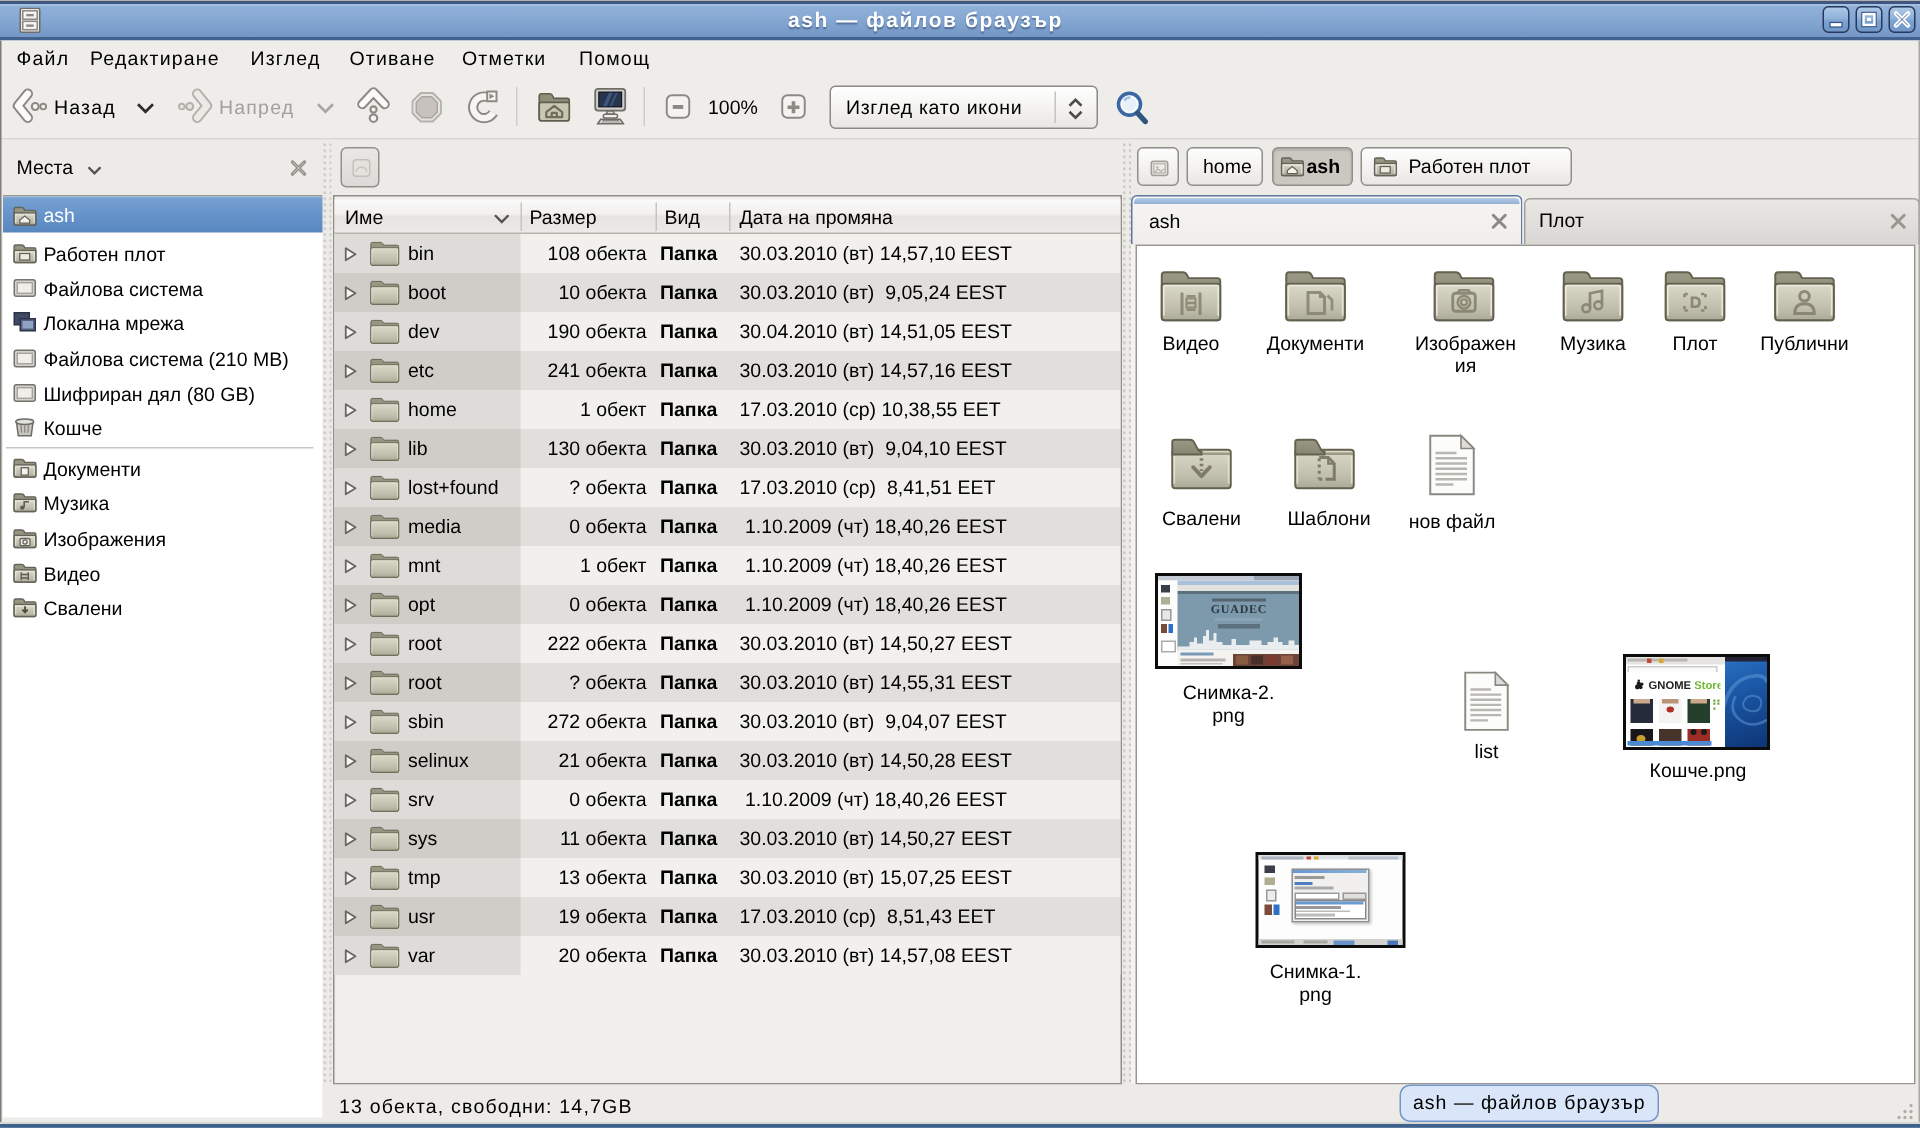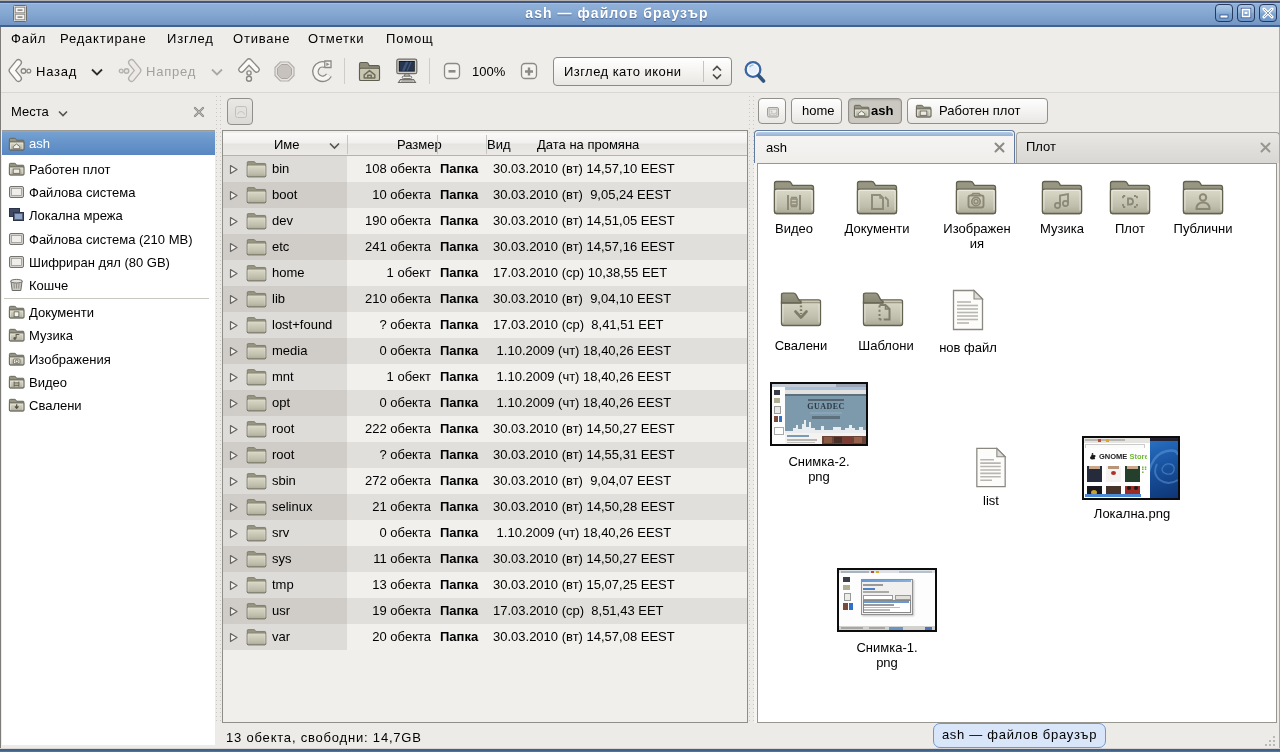--- a/index.html
+++ b/index.html
@@ -23,21 +23,21 @@
 .srow{position:absolute;left:0;width:213px;height:23px;}
 .srow .lbl{position:absolute;left:27px;top:4px;}
 .srow svg{position:absolute;left:6px;top:3px;}
 #selrow{background:linear-gradient(#76a1d1 0%,#6795ca 45%,#5886c0 100%);border-top:1px solid #83a9d4;box-sizing:border-box;color:#fff;}
 
 .splitdots{background-image:radial-gradient(circle at 1.5px 1.5px,#c9c7c2 0.8px,transparent 1px);background-size:4px 4px;}
 
 #listpane{left:222px;top:130px;width:526px;height:593px;border:1px solid #8f8d88;box-sizing:border-box;background:#f0efec;}
 #lhead{position:absolute;left:0;top:2px;width:524px;height:23px;
  background:linear-gradient(#fbfafa 0%,#f1f0ee 45%,#e6e4e1 50%,#ece9e6 100%);border-bottom:1px solid #b5b3ae;box-sizing:border-box;}
-#lhead .ht{position:absolute;top:4px;margin-left:44px;}
+#lhead .ht{position:absolute;top:4px;}
 #lhead .hsep{position:absolute;top:2px;width:1px;height:19px;background:#c6c4bf;}
 .lrow{position:absolute;left:0;width:524px;height:26px;}
 .lrow .nc{position:absolute;left:0;top:0;width:124px;height:26px;}
 .rowA .nc{background:#dedcd8;} .rowA{background:#f1f0ed;}
 .rowB .nc{background:#d0cdc8;} .rowB{background:#e1dfdb;}
 .lrow .exp{position:absolute;left:6px;top:8px;}
 .lrow .fo{position:absolute;left:23px;top:3px;}
 .lrow .nm{position:absolute;left:49px;top:5px;}
 .lrow .sz{position:absolute;left:126px;top:5px;width:82px;text-align:right;}
 .lrow .tp{position:absolute;left:217px;top:5px;font-weight:bold;}
@@ -384,21 +384,21 @@
       <div class="nc"></div>
 <svg class="exp" width="10" height="11">
         <path d="M1.5 1.5 L8 5.5 L1.5 9.5 Z" fill="#f6f5f3" stroke="#686662" stroke-width="1.2" stroke-linejoin="round"></path>
       </svg>
 <svg class="fo" width="21" height="19" viewBox="0 0 44 40">
         <use href="#fold"></use>
       </svg>
 <span class="nm">dev</span>
       <span class="sz">190 обекта</span>
       <span class="tp">Папка</span>
-      <span class="dt">30.03.2010 (вт) 14,51,05 EEST</span>
+      <span class="dt">30.04.2010 (вт) 14,51,05 EEST</span>
     </div>
 <div class="lrow rowB" style="top:103px">
       <div class="nc"></div>
 <svg class="exp" width="10" height="11">
         <path d="M1.5 1.5 L8 5.5 L1.5 9.5 Z" fill="#f6f5f3" stroke="#686662" stroke-width="1.2" stroke-linejoin="round"></path>
       </svg>
 <svg class="fo" width="21" height="19" viewBox="0 0 44 40">
         <use href="#fold"></use>
       </svg>
 <span class="nm">etc</span>
@@ -421,21 +421,21 @@
     </div>
 <div class="lrow rowB" style="top:155px">
       <div class="nc"></div>
 <svg class="exp" width="10" height="11">
         <path d="M1.5 1.5 L8 5.5 L1.5 9.5 Z" fill="#f6f5f3" stroke="#686662" stroke-width="1.2" stroke-linejoin="round"></path>
       </svg>
 <svg class="fo" width="21" height="19" viewBox="0 0 44 40">
         <use href="#fold"></use>
       </svg>
 <span class="nm">lib</span>
-      <span class="sz">210 обекта</span>
+      <span class="sz">130 обекта</span>
       <span class="tp">Папка</span>
       <span class="dt">30.03.2010 (вт) &nbsp;9,04,10 EEST</span>
     </div>
 <div class="lrow rowA" style="top:181px">
       <div class="nc"></div>
 <svg class="exp" width="10" height="11">
         <path d="M1.5 1.5 L8 5.5 L1.5 9.5 Z" fill="#f6f5f3" stroke="#686662" stroke-width="1.2" stroke-linejoin="round"></path>
       </svg>
 <svg class="fo" width="21" height="19" viewBox="0 0 44 40">
         <use href="#fold"></use>
@@ -796,21 +796,21 @@
   <div style="position:absolute;left:66px;top:0;width:28px;height:2.5px;background:#223"></div>
   <svg style="position:absolute;left:66px;top:2px" width="28" height="58" viewBox="0 0 28 58">
         <g fill="none" stroke="#629cda" opacity="0.5">
           <path d="M-2 36 Q2 14 17 11 Q27 9 28 15" stroke-width="2.4"></path>
           <path d="M28 40 Q18 46 10 40 Q2 34 7 24" stroke-width="1.8"></path>
           <path d="M12 29 Q14 23 20 24 Q25 25 24 30 Q23 35 17 34 Q12 33 12 29 Z" stroke-width="1.3"></path>
         </g>
       </svg>
   <div style="position:absolute;left:0;top:60px;width:94px;height:0px;"></div>
  </div>
- <div class="ilabel" style="left:332px;top:342px;width:84px">Локална.png</div>
+ <div class="ilabel" style="left:332px;top:342px;width:84px">Кошче.png</div>
  <div style="position:absolute;left:79px;top:404px;width:100px;height:64px;border:2px solid #0c0c0c;background:#fdfdfd;box-sizing:border-box;">
   <div style="position:absolute;left:0;top:0;width:96px;height:3px;background:#dde1e6"></div>
   <div style="position:absolute;left:2px;top:0.5px;width:28px;height:2px;background:#aab2bc"></div>
   <div style="position:absolute;left:32px;top:0.5px;width:2.5px;height:2.5px;background:#c84838"></div>
   <div style="position:absolute;left:37px;top:0.5px;width:2.5px;height:2.5px;background:#d8a828"></div>
   <div style="position:absolute;left:60px;top:0.5px;width:33px;height:2px;background:#b8c0ca"></div>
   <div style="position:absolute;left:4px;top:7px;width:7px;height:5px;background:#3a3e48"></div>
   <div style="position:absolute;left:4px;top:15px;width:7px;height:5px;background:#b0ae92"></div>
   <div style="position:absolute;left:5px;top:23px;width:5px;height:6px;background:#ececea;border:0.5px solid #999"></div>
   <div style="position:absolute;left:4px;top:33px;width:5px;height:7px;background:#7a4a3a"></div>
@@ -826,21 +826,21 @@
   <div style="position:absolute;left:24.5px;top:30.5px;width:45px;height:2.5px;background:#6a9ad2"></div>
   <div style="position:absolute;left:25px;top:34px;width:30px;height:1.5px;background:#999"></div>
   <div style="position:absolute;left:25px;top:36.5px;width:36px;height:1.5px;background:#bbb"></div>
   <div style="position:absolute;left:25px;top:39px;width:26px;height:1.5px;background:#bbb"></div>
   <div style="position:absolute;left:0;top:56px;width:96px;height:4px;background:#d4d2ce"></div>
   <div style="position:absolute;left:2px;top:57px;width:22px;height:2px;background:#a8a6a2"></div>
   <div style="position:absolute;left:30px;top:57px;width:16px;height:2px;background:#a8a6a2"></div>
   <div style="position:absolute;left:50px;top:56.5px;width:14px;height:3px;background:#6a94c8"></div>
   <div style="position:absolute;left:86px;top:56.5px;width:7px;height:3px;background:#4a74b8"></div>
  </div>
- <div class="ilabel" style="left:94px;top:476px;width:70px">Снимка-1.<br>png</div>
+ <div class="ilabel" style="left:84px;top:476px;width:70px">Снимка-1.<br>png</div>
 </div>
 
 <div class="abs" id="statusbar">
     <span style="position:absolute;left:11px;top:7px;letter-spacing:0.8px">13 обекта, свободни: 14,7GB</span>
   </div>
 <div class="abs" id="tooltip"><span style="position:relative;top:3px;letter-spacing:0.7px">ash — файлов браузър</span></div>
 <svg class="abs" style="left:1262px;top:733px" width="15" height="15">
     <g fill="#b0aea9">
       <circle cx="12" cy="4" r="1.1"></circle>
       <circle cx="8" cy="8" r="1.1"></circle>

